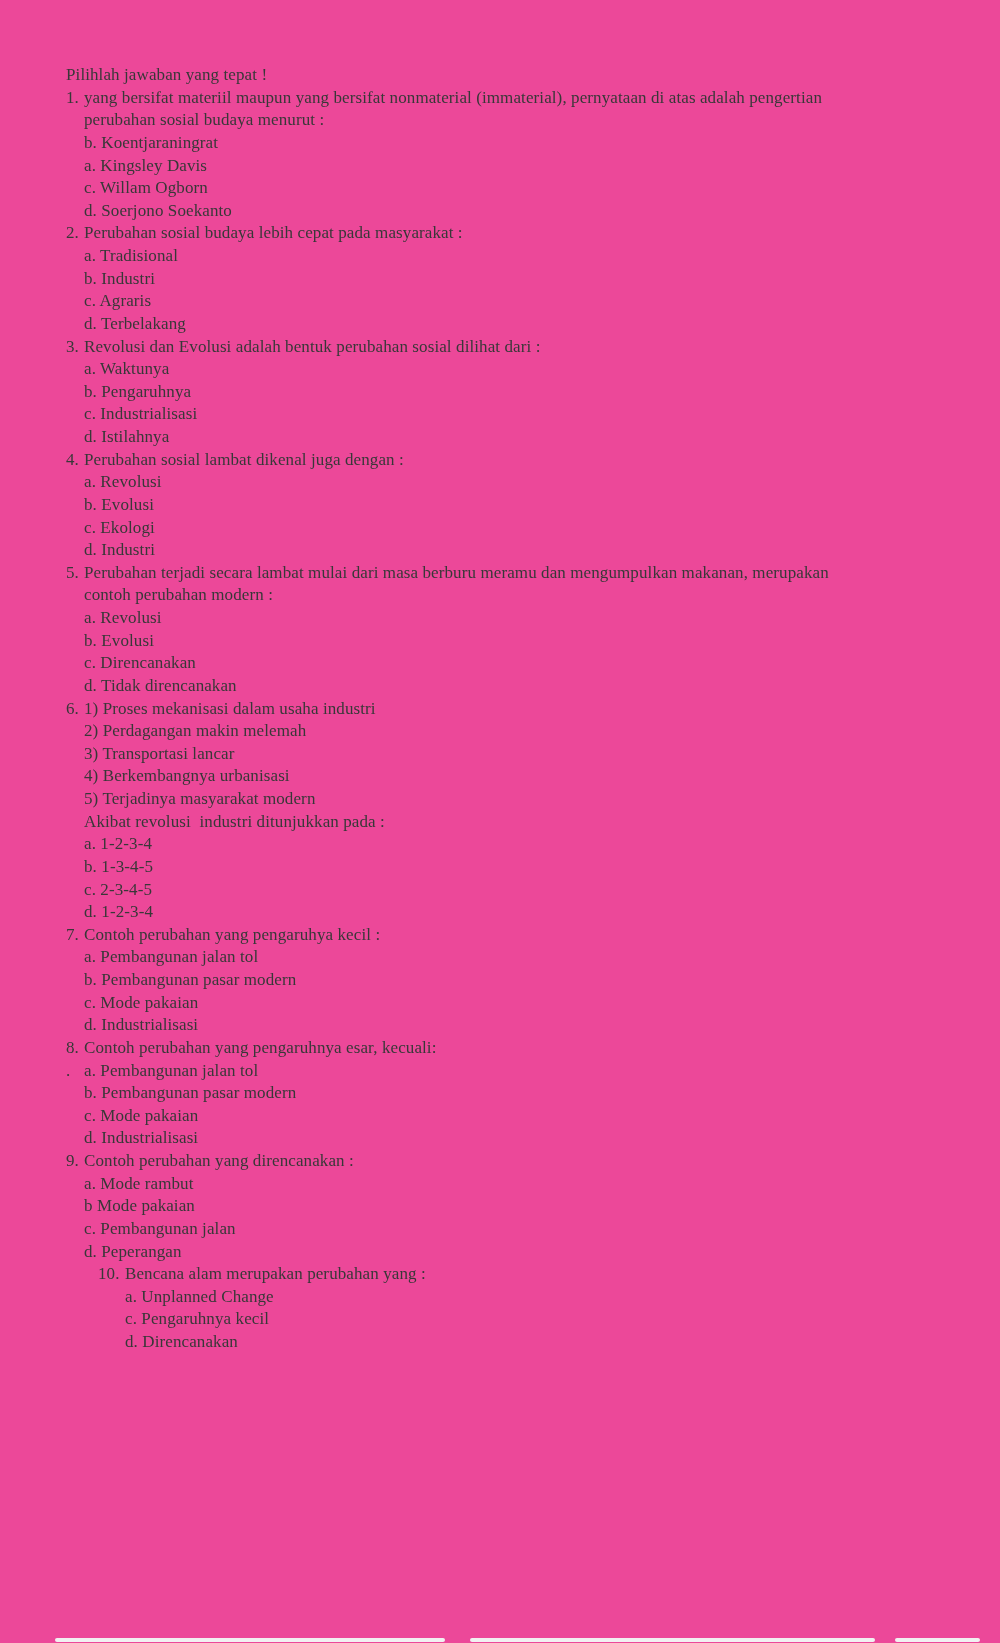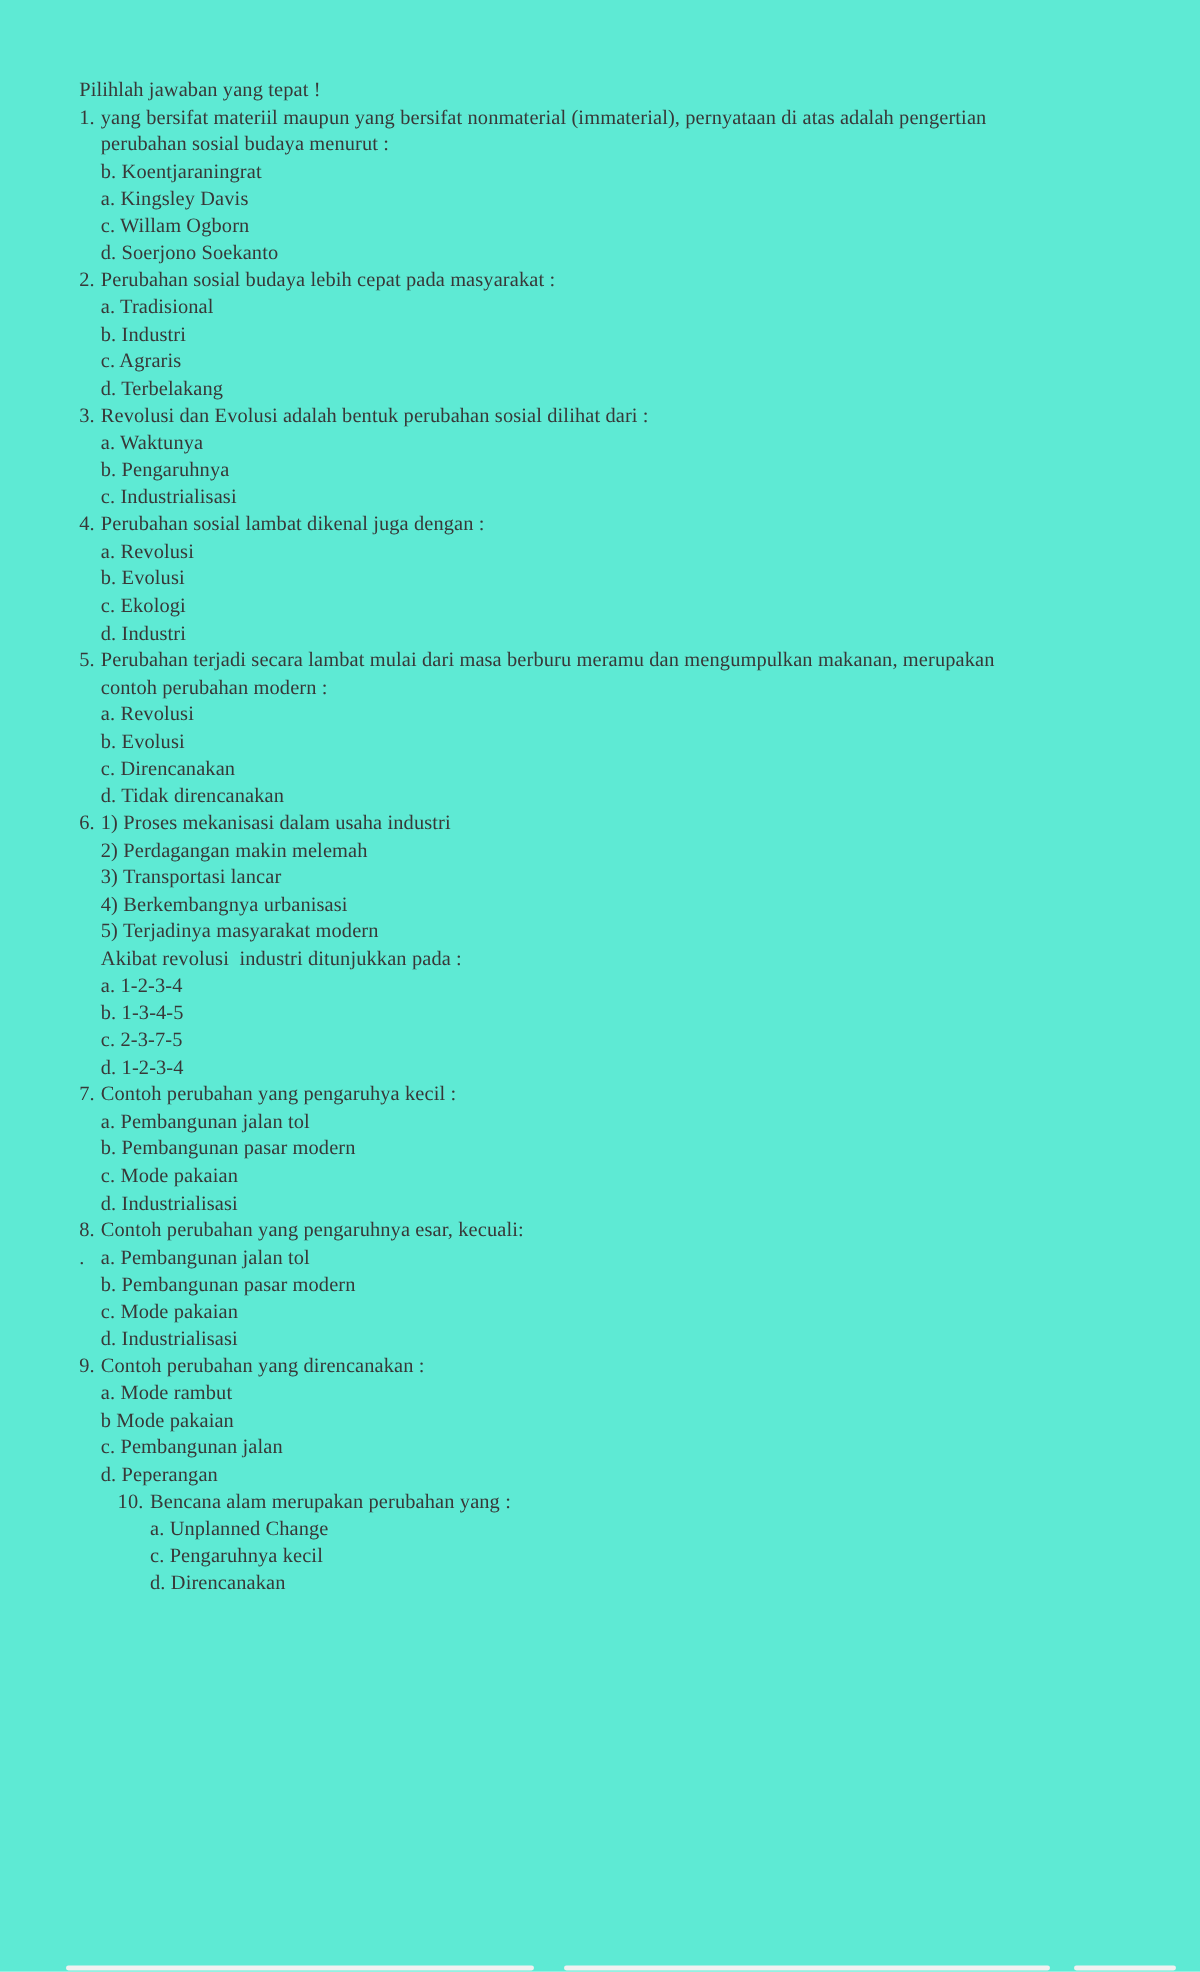--- a/index.html
+++ b/index.html
@@ -11,21 +11,21 @@
     width: 1000px;
     height: 1643px;
     position: relative;
     overflow: hidden;
     font-family: "Liberation Serif", "DejaVu Serif", serif;
     color: #383838;
   }
   .page {
     position: absolute;
     inset: 0;
-    background: #5eead4;
+    background: #ec4899;
   }
   .content {
     position: absolute;
     left: 66px;
     top: 64px;
     width: 910px;
     font-size: 17px;
     line-height: 22.62px;
     letter-spacing: 0.1px;
   }
@@ -99,20 +99,21 @@
             <div class="opt"><span>d.</span> <span>Terbelakang</span></div>
           </div>
         </div>
         <div class="q">
           <span class="qnum">3.</span>
           <div class="qbody">
             <div class="qline">Revolusi dan Evolusi adalah bentuk perubahan sosial dilihat dari :</div>
             <div class="opt"><span>a.</span> <span>Waktunya</span></div>
             <div class="opt"><span>b.</span> <span>Pengaruhnya</span></div>
             <div class="opt"><span>c.</span> <span>Industrialisasi</span></div>
+            <div class="opt"><span>d.</span> <span>Istilahnya</span></div>
           </div>
         </div>
         <div class="q">
           <span class="qnum">4.</span>
           <div class="qbody">
             <div class="qline">Perubahan sosial lambat dikenal juga dengan :</div>
             <div class="opt"><span>a.</span> <span>Revolusi</span></div>
             <div class="opt"><span>b.</span> <span>Evolusi</span></div>
             <div class="opt"><span>c.</span> <span>Ekologi</span></div>
             <div class="opt"><span>d.</span> <span>Industri</span></div>
@@ -133,21 +134,21 @@
           <span class="qnum">6.</span>
           <div class="qbody">
             <div class="qline">1) Proses mekanisasi dalam usaha industri</div>
             <div class="qline">2) Perdagangan makin melemah</div>
             <div class="qline">3) Transportasi lancar</div>
             <div class="qline">4) Berkembangnya urbanisasi</div>
             <div class="qline">5) Terjadinya masyarakat modern</div>
             <div class="qline">Akibat revolusi  industri ditunjukkan pada :</div>
             <div class="opt"><span>a.</span> <span>1-2-3-4</span></div>
             <div class="opt"><span>b.</span> <span>1-3-4-5</span></div>
-            <div class="opt"><span>c.</span> <span>2-3-7-5</span></div>
+            <div class="opt"><span>c.</span> <span>2-3-4-5</span></div>
             <div class="opt"><span>d.</span> <span>1-2-3-4</span></div>
           </div>
         </div>
         <div class="q">
           <span class="qnum">7.</span>
           <div class="qbody">
             <div class="qline">Contoh perubahan yang pengaruhya kecil :</div>
             <div class="opt"><span>a.</span> <span>Pembangunan jalan tol</span></div>
             <div class="opt"><span>b.</span> <span>Pembangunan pasar modern</span></div>
             <div class="opt"><span>c.</span> <span>Mode pakaian</span></div>

